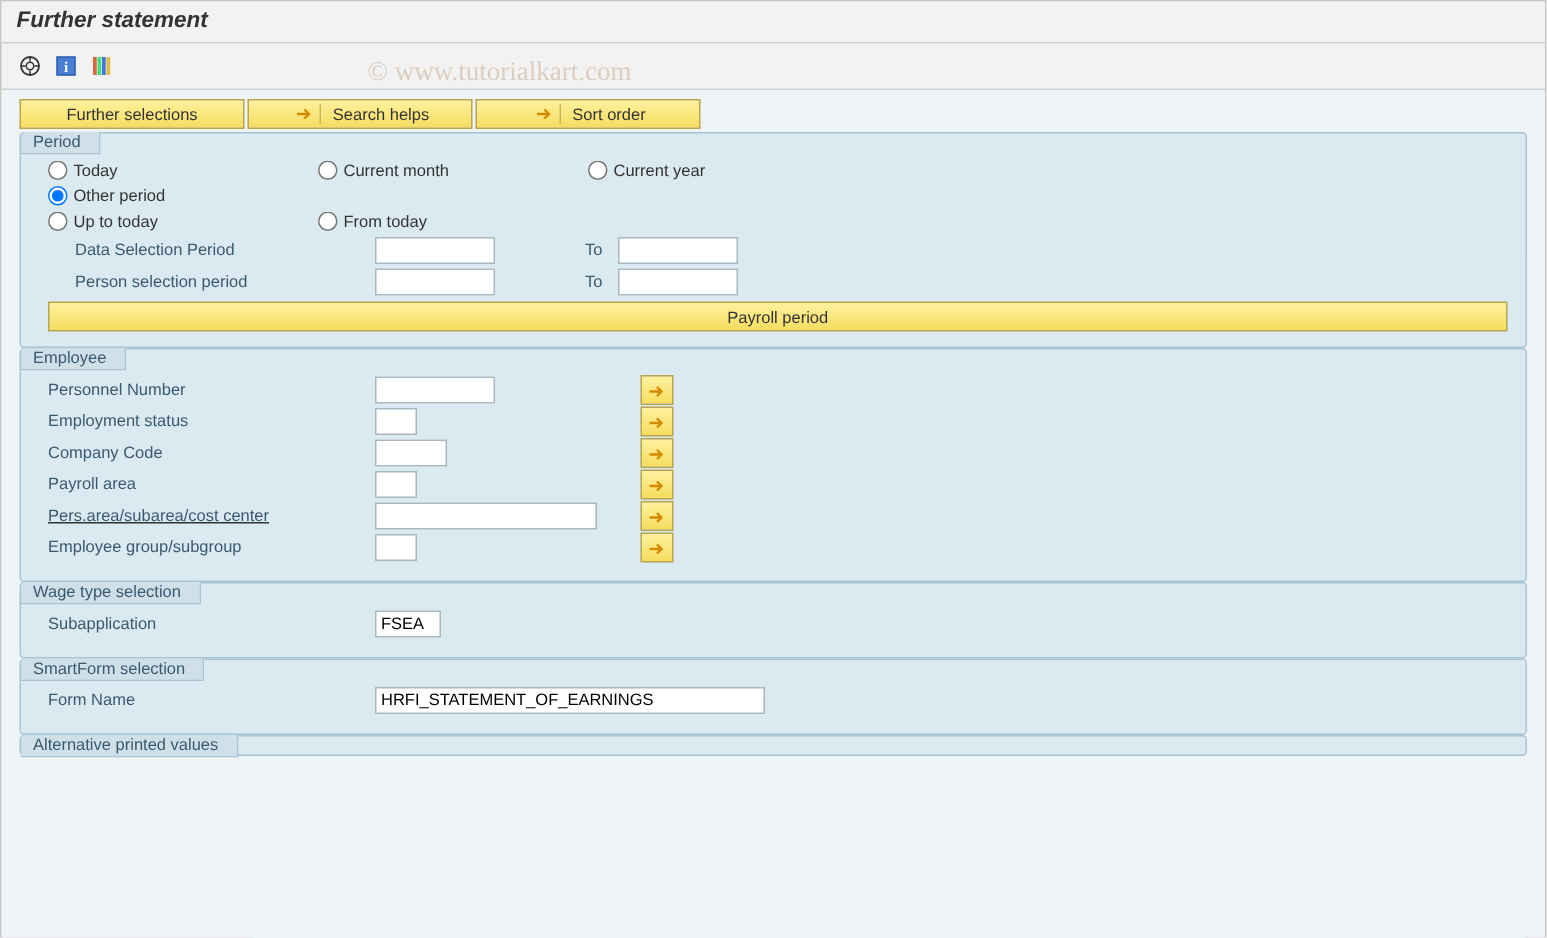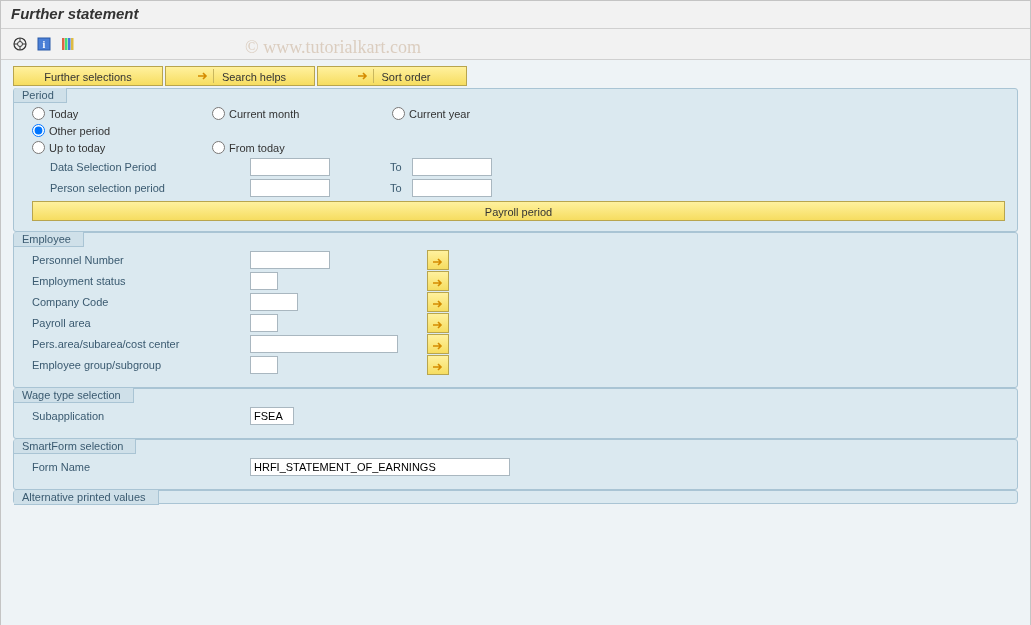--- a/index.html
+++ b/index.html
@@ -308,21 +308,21 @@
           <div class="sel-row" style="position: relative;">
             <span class="sel-label">Payroll area</span>
             <input class="sap-input w30" value="" style="">
             <div style="flex:0 0 auto; margin-left:84px"></div>
             <div class="sap-btn small-arrow" style="position:absolute; left:395px">
               <span><svg width="12" height="10" viewBox="0 0 12 10">
                   <path d="M1 5 H8 M6 2 L9 5 L6 8" stroke="#d48a00" stroke-width="1.6" fill="none"></path>
                 </svg></span>
             </div>
           </div>
-          <div class="sel-row" style="position: relative;">
+          <div class="sel-row" style="position: relative; text-decoration: underline;">
             <span class="sel-label">Pers.area/subarea/cost center</span>
             <input class="sap-input w130" value="" style="">
             <div style="flex:0 0 auto; margin-left:12px"></div>
             <div class="sap-btn small-arrow" style="position:absolute; left:395px">
               <span><svg width="12" height="10" viewBox="0 0 12 10">
                   <path d="M1 5 H8 M6 2 L9 5 L6 8" stroke="#d48a00" stroke-width="1.6" fill="none"></path>
                 </svg></span>
             </div>
           </div>
           <div class="sel-row" style="position: relative;">

